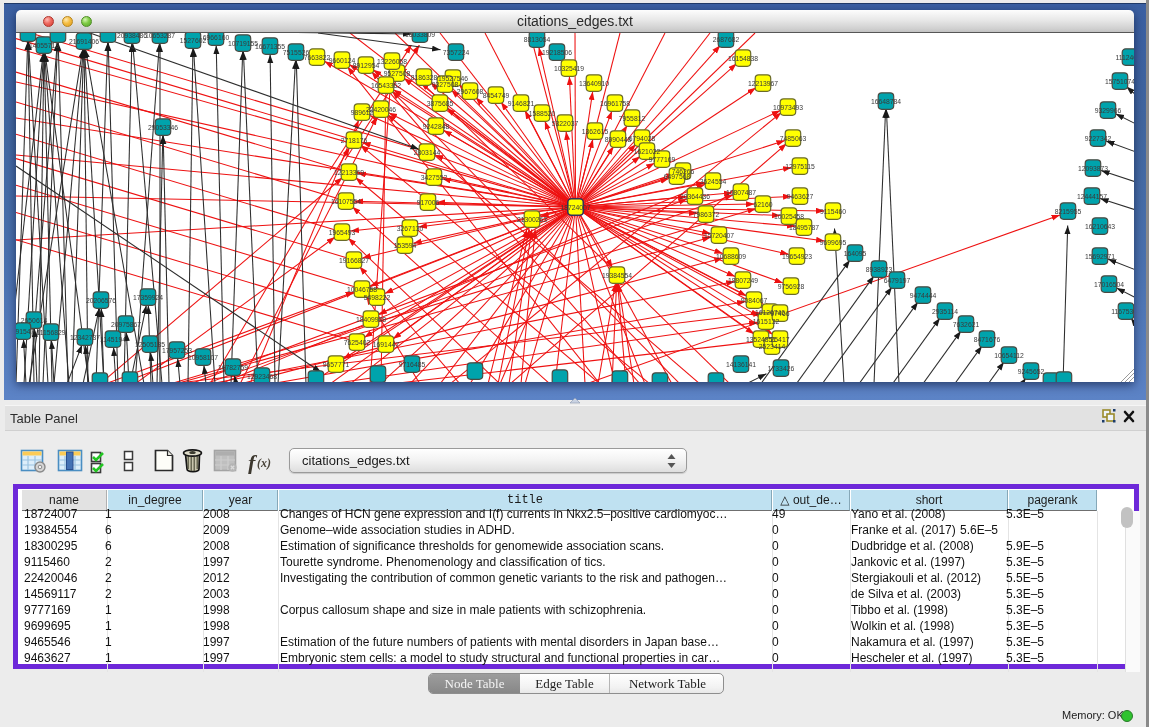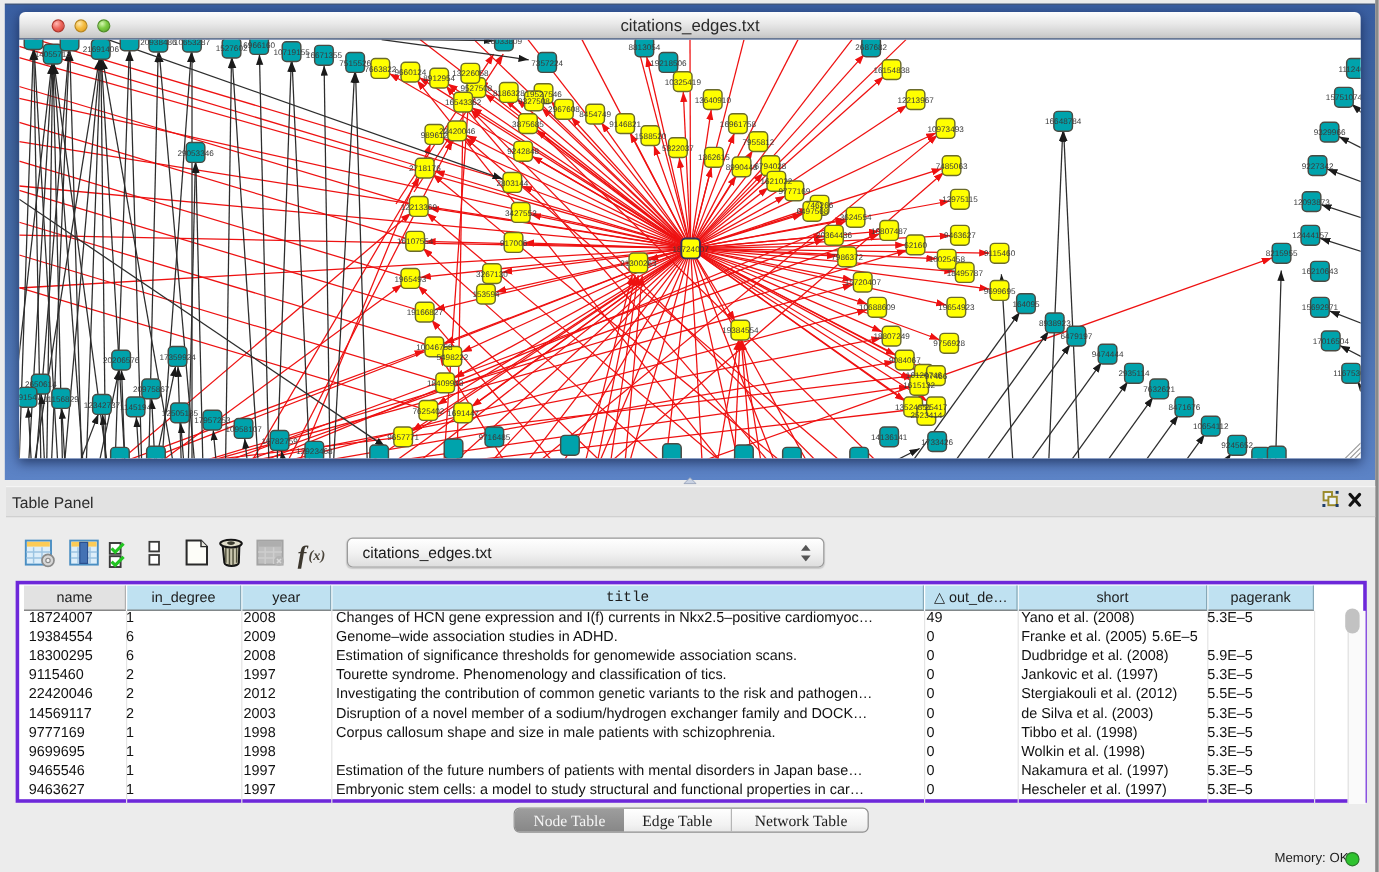--- a/index.html
+++ b/index.html
@@ -21,21 +21,21 @@
 
 #tpbar { left:5px; top:405px; width:1141px; height:26px; background:#e2e2e2;
          border-top:1px solid #f5f5f5; border-bottom:1px solid #d0d0d0; }
 #tptitle { left:10px; top:411px; font-size:13px; color:#2c2c2c; }
 #dropdown { left:289px; top:448px; width:398px; height:25px; border:1px solid #9a9a9a;
   border-radius:5px; background:linear-gradient(180deg,#ffffff 0,#f2f2f2 50%,#dedede 100%);
   font-size:13px; color:#1a1a1a; line-height:23px; padding-left:12px;
   box-shadow:0 1px 1px rgba(0,0,0,.15); }
 
 #table { left:13px; top:484px; width:1126px; height:185px; background:#fff;
-         border:3px solid #6d28d9; }
+         border:5px solid #6d28d9; }
 .hc { position:absolute; top:1px; height:21px; background:#bfe1f1; border-right:1px solid #86a8b8;
       font-size:12px; color:#1c1c1c; text-align:center; line-height:21px; border-bottom:1px solid #6f6f6f; }
 .row { position:absolute; left:0; width:1080px; height:16px; font-size:12px; color:#111; }
 .cv { position:absolute; top:0; height:16px; line-height:15px; white-space:nowrap; }
 .vline { position:absolute; top:22px; width:1px; height:161px; background:#e4e4e4; }
 #sbtrack { left:1107px; top:22px; width:15px; height:161px; background:#fafafa; border-left:1px solid #e0e0e0; }
 #sbthumb { left:1121px; top:507px; width:12px; height:21px; background:#c2c2c2; border-radius:6px; }
 
 #tabs { left:428px; top:673px; width:296px; height:21px; border:1px solid #8e8e8e; border-radius:5px;
         background:linear-gradient(180deg,#ffffff 0,#f2f2f2 70%,#e8e8e8 100%);
@@ -679,21 +679,21 @@
     <div class="cv" style="left:772px">49</div>
     <div class="cv" style="left:851px">Yano et al. (2008)</div>
     <div class="cv" style="left:1006px">5.3E–5</div>
   </div>
 <div class="row abs" style="top:523px">
     <div class="cv" style="left:24px">19384554</div>
     <div class="cv" style="left:105px">6</div>
     <div class="cv" style="left:203px">2009</div>
     <div class="cv" style="left:280px">Genome–wide association studies in ADHD.</div>
     <div class="cv" style="left:772px">0</div>
-    <div class="cv" style="left:851px">Franke et al. (2005)</div>
+    <div class="cv" style="left:851px">Franke et al. (2017)</div>
     <div class="cv" style="left:960px">5.6E–5</div>
   </div>
 <div class="row abs" style="top:539px">
     <div class="cv" style="left:24px">18300295</div>
     <div class="cv" style="left:105px">6</div>
     <div class="cv" style="left:203px">2008</div>
     <div class="cv" style="left:280px">Estimation of significance thresholds for genomewide association scans.</div>
     <div class="cv" style="left:772px">0</div>
     <div class="cv" style="left:851px">Dudbridge et al. (2008)</div>
     <div class="cv" style="left:1006px">5.9E–5</div>
@@ -713,21 +713,20 @@
     <div class="cv" style="left:203px">2012</div>
     <div class="cv" style="left:280px">Investigating the contribution of common genetic variants to the risk and pathogen…</div>
     <div class="cv" style="left:772px">0</div>
     <div class="cv" style="left:851px">Stergiakouli et al. (2012)</div>
     <div class="cv" style="left:1006px">5.5E–5</div>
   </div>
 <div class="row abs" style="top:587px">
     <div class="cv" style="left:24px">14569117</div>
     <div class="cv" style="left:105px">2</div>
     <div class="cv" style="left:203px">2003</div>
-    <div class="cv" style="left:280px">Disruption of a novel member of a sodium/hydrogen exchanger family and DOCK…</div>
     <div class="cv" style="left:772px">0</div>
     <div class="cv" style="left:851px">de Silva et al. (2003)</div>
     <div class="cv" style="left:1006px">5.3E–5</div>
   </div>
 <div class="row abs" style="top:603px">
     <div class="cv" style="left:24px">9777169</div>
     <div class="cv" style="left:105px">1</div>
     <div class="cv" style="left:203px">1998</div>
     <div class="cv" style="left:280px">Corpus callosum shape and size in male patients with schizophrenia.</div>
     <div class="cv" style="left:772px">0</div>

